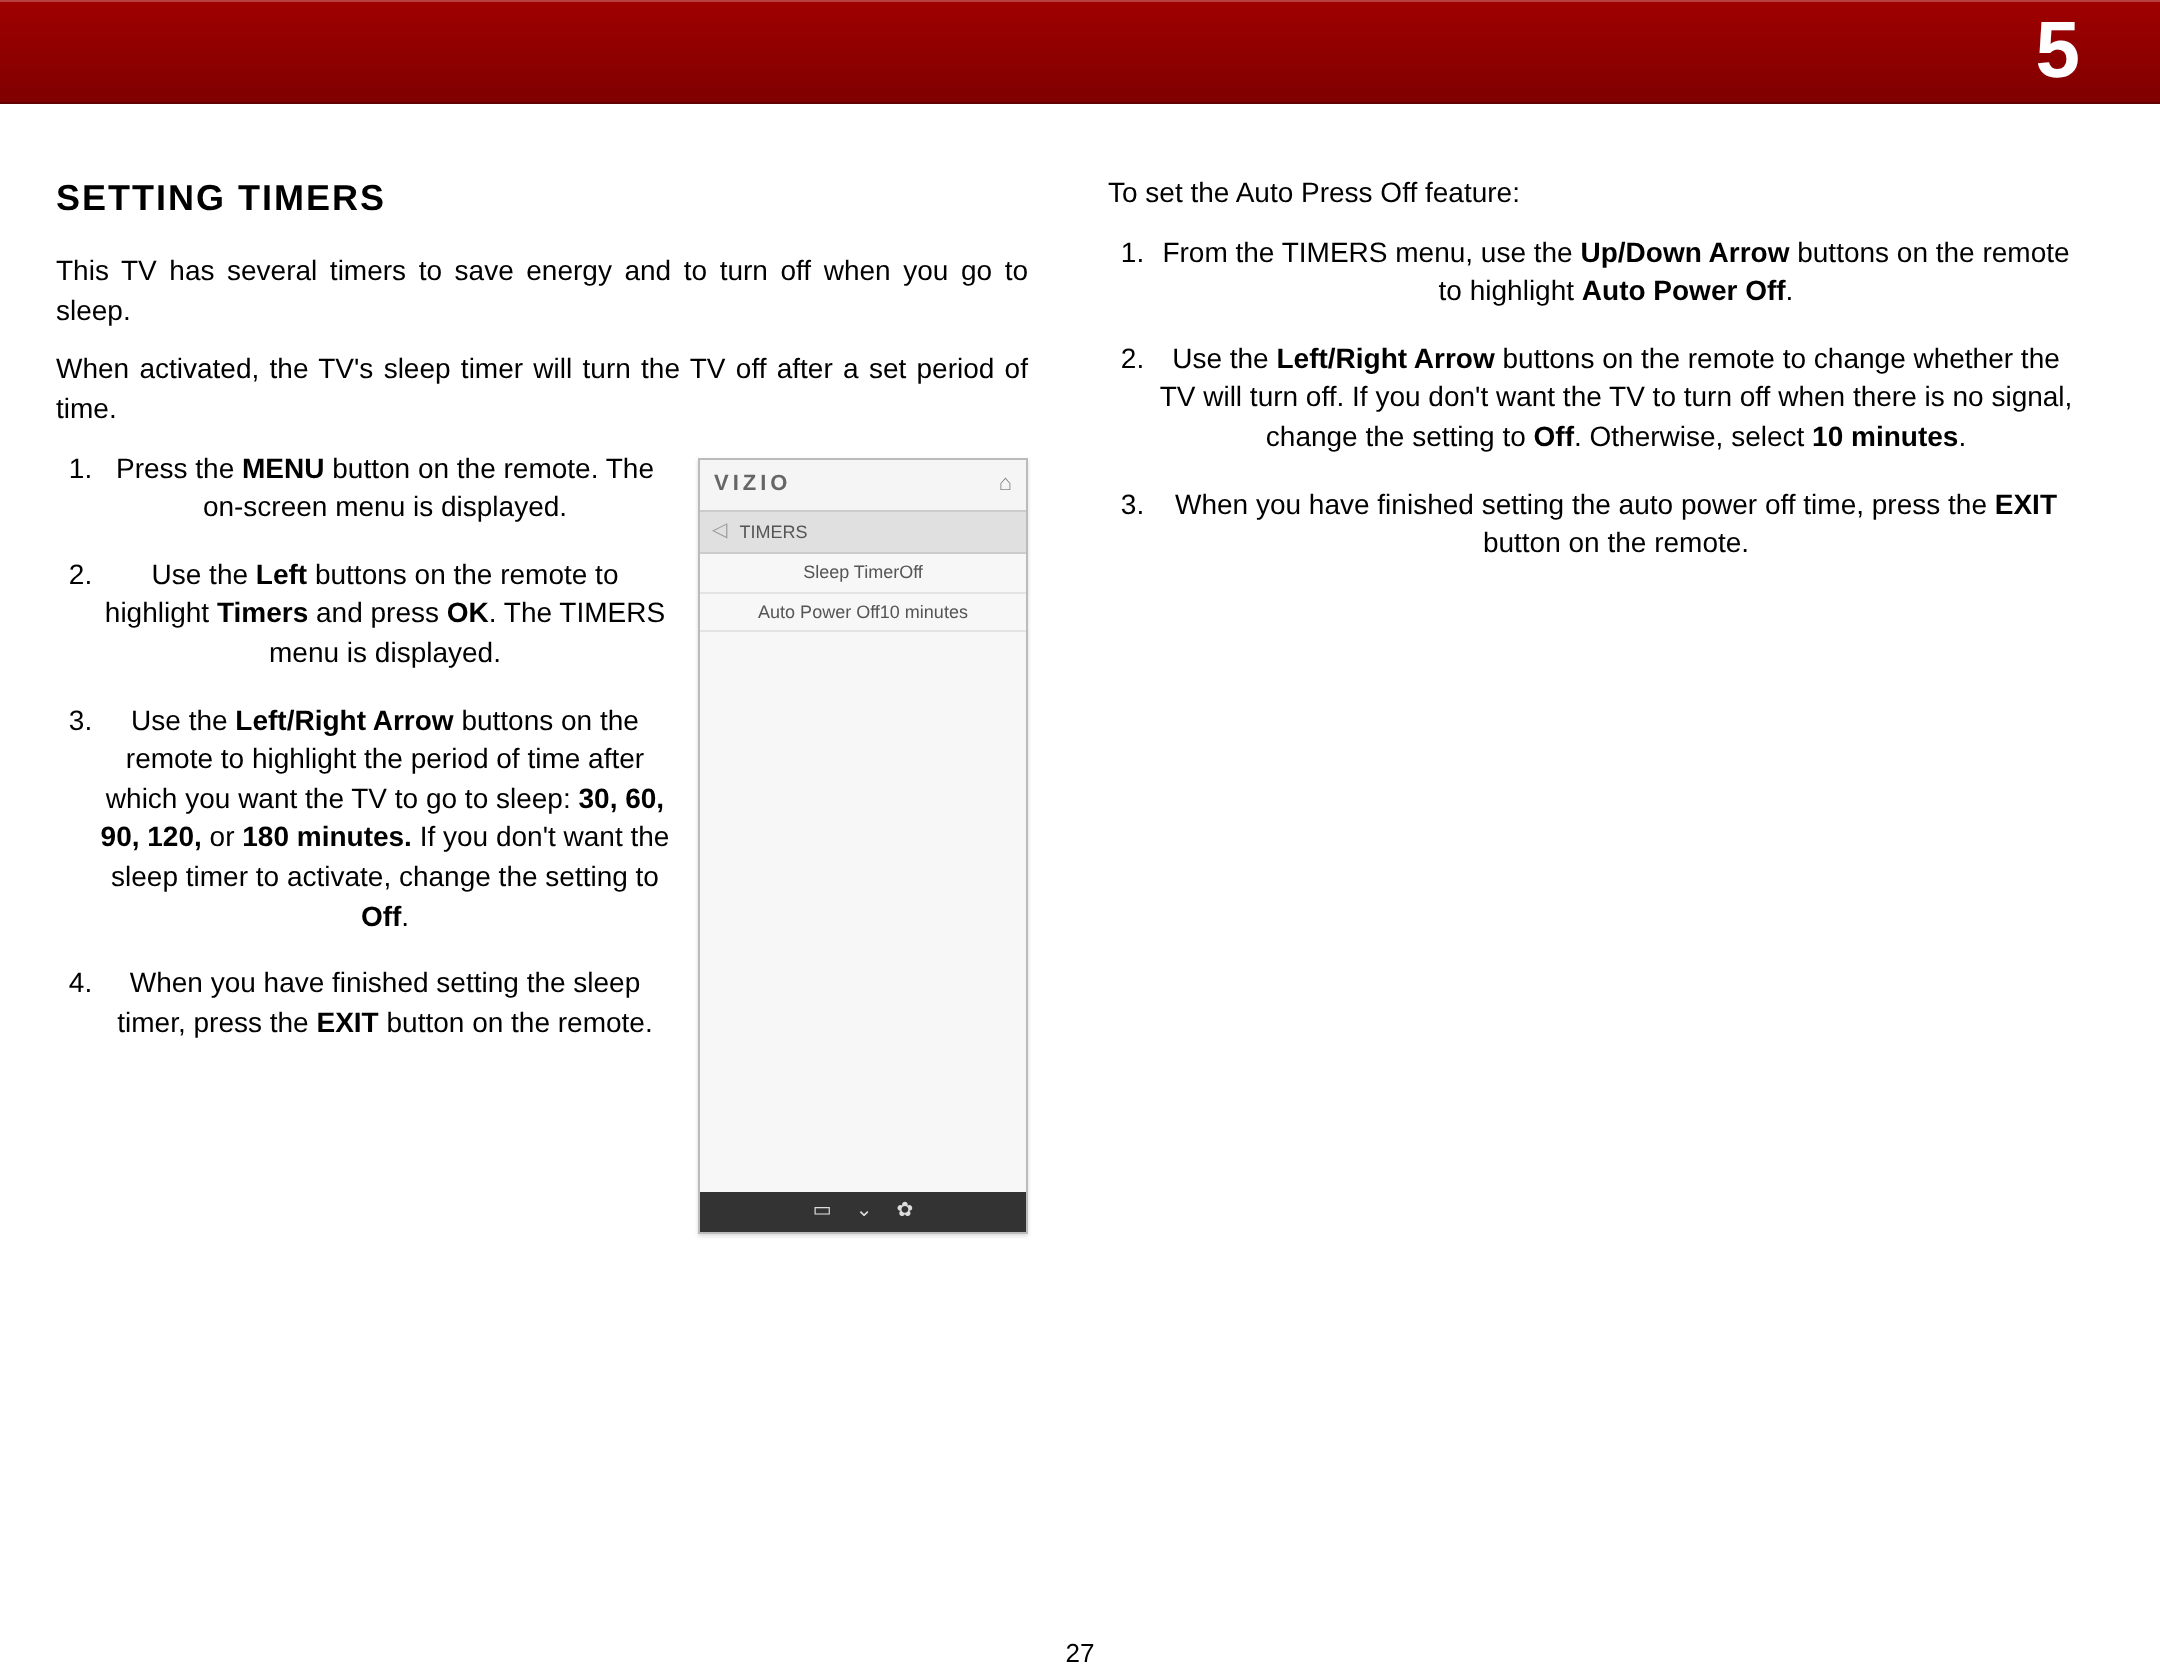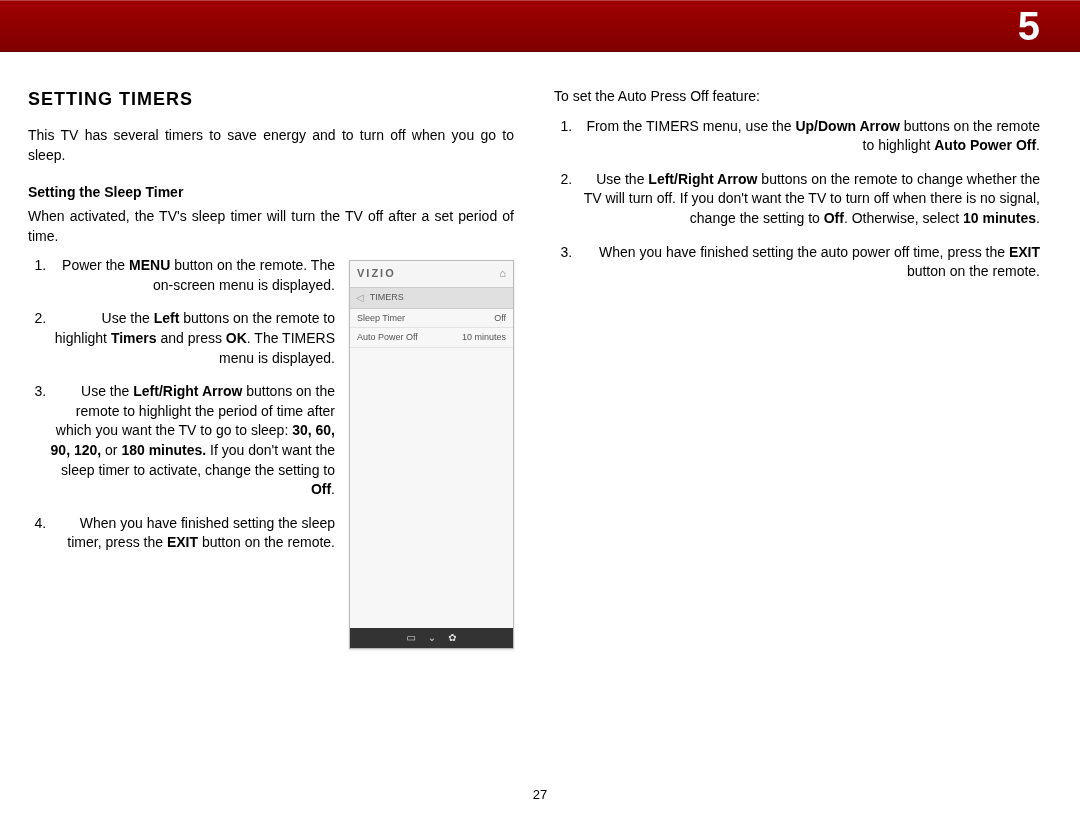--- a/index.html
+++ b/index.html
@@ -61,21 +61,21 @@
   p.body-text {
     margin-bottom: 10px;
     text-align: justify;
   }
   ol.steps {
     list-style: decimal;
     padding-left: 22px;
   }
   ol.steps li {
     margin-bottom: 14px;
-    text-align: right;
+    text-align: center;
   }
   .left-inner {
     display: flex;
     gap: 14px;
     align-items: flex-start;
   }
   .left-steps-col { flex: 1.1; }
   .menu-figure {
     width: 165px;
     border: 1px solid #bbb;
@@ -111,21 +111,21 @@
     padding: 3px 6px;
     background: #e0e0e0;
     border-bottom: 1px solid #ccc;
     font-size: 9px;
     color: #555;
   }
   .menu-crumb .back-arrow { color: #999; font-size: 10px; }
   .menu-rows { background: #f7f7f7; }
   .menu-row {
     display: flex;
-    justify-content: space-between;
+    justify-content: center;
     padding: 3px 7px;
     font-size: 9px;
     border-bottom: 1px solid #e3e3e3;
     color: #555;
   }
   .menu-body-space {
     height: 280px;
     background: #f7f7f7;
   }
   .menu-footer {
@@ -134,48 +134,47 @@
     display: flex;
     align-items: center;
     justify-content: center;
     gap: 12px;
     color: #ddd;
     font-size: 10px;
   }
   .menu-footer .ficon { display:inline-block; }
   .page-number {
     position: absolute;
-    bottom: 32px;
+    bottom: 0;
     left: 50%;
     transform: translateX(-50%);
     font-size: 13px;
   }
   b { font-weight: bold; }
 </style>
 </head>
 <body>
 
 <div class="header-bar">
   <div class="chapter-number">5</div>
 </div>
 
 <div class="page">
 
   <div class="col">
     <h1 class="section-title">SETTING TIMERS</h1>
     <p class="body-text">This TV has several timers to save energy and to turn off when you go to sleep.</p>
 
-    <h2 class="sub-title">Setting the Sleep Timer</h2>
     <p class="body-text">When activated, the TV's sleep timer will turn the TV off after a set period of time.</p>
 
     <div class="left-inner">
       <div class="left-steps-col">
         <ol class="steps">
           <li>
-            <span>Power the </span><b>MENU</b><span> button on the remote. The on-screen menu is displayed.</span>
+            <span>Press the </span><b>MENU</b><span> button on the remote. The on-screen menu is displayed.</span>
           </li>
           <li>
             <span>Use the </span><b>Left</b><span> buttons on the remote to highlight </span><b>Timers</b><span> and press </span><b>OK</b><span>. The TIMERS menu is displayed.</span>
           </li>
           <li>
             <span>Use the </span><b>Left/Right Arrow</b><span> buttons on the remote to highlight the period of time after which you want the TV to go to sleep: </span><b>30, 60, 90, 120,</b><span> or </span><b>180 minutes.</b><span> If you don't want the sleep timer to activate, change the setting to </span><b>Off</b><span>.</span>
           </li>
           <li>
             <span>When you have finished setting the sleep timer, press the </span><b>EXIT</b><span> button on the remote.</span>
           </li>

